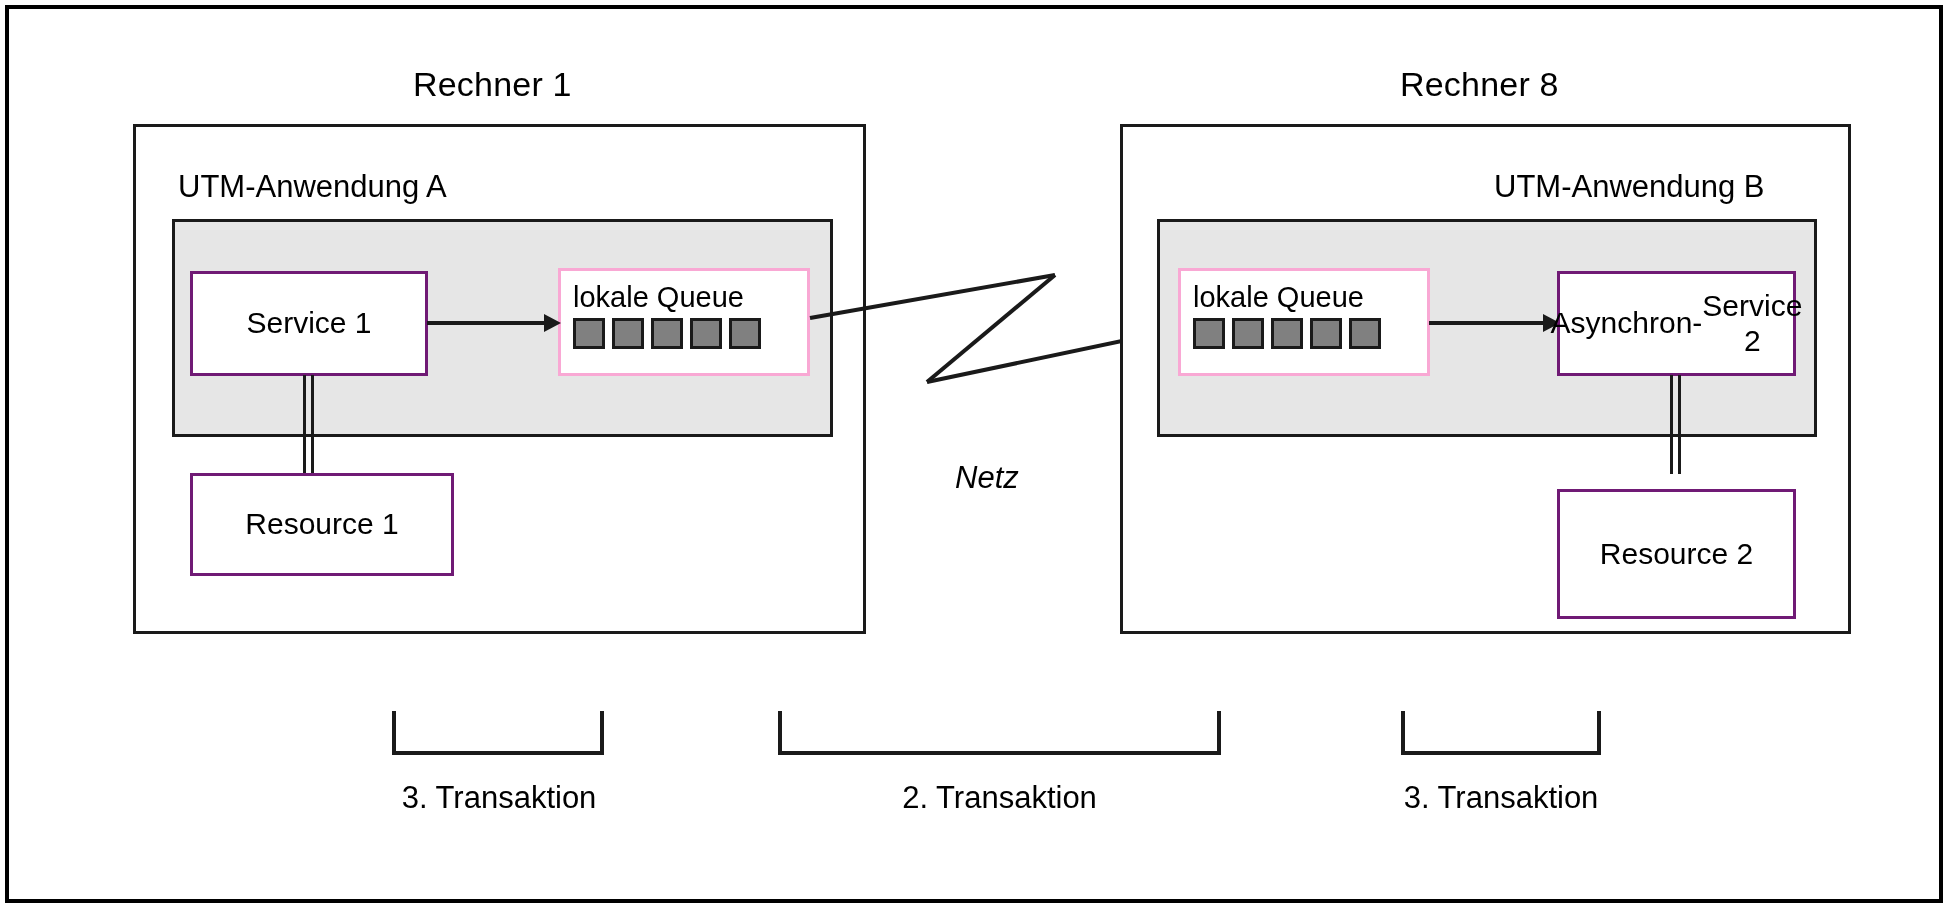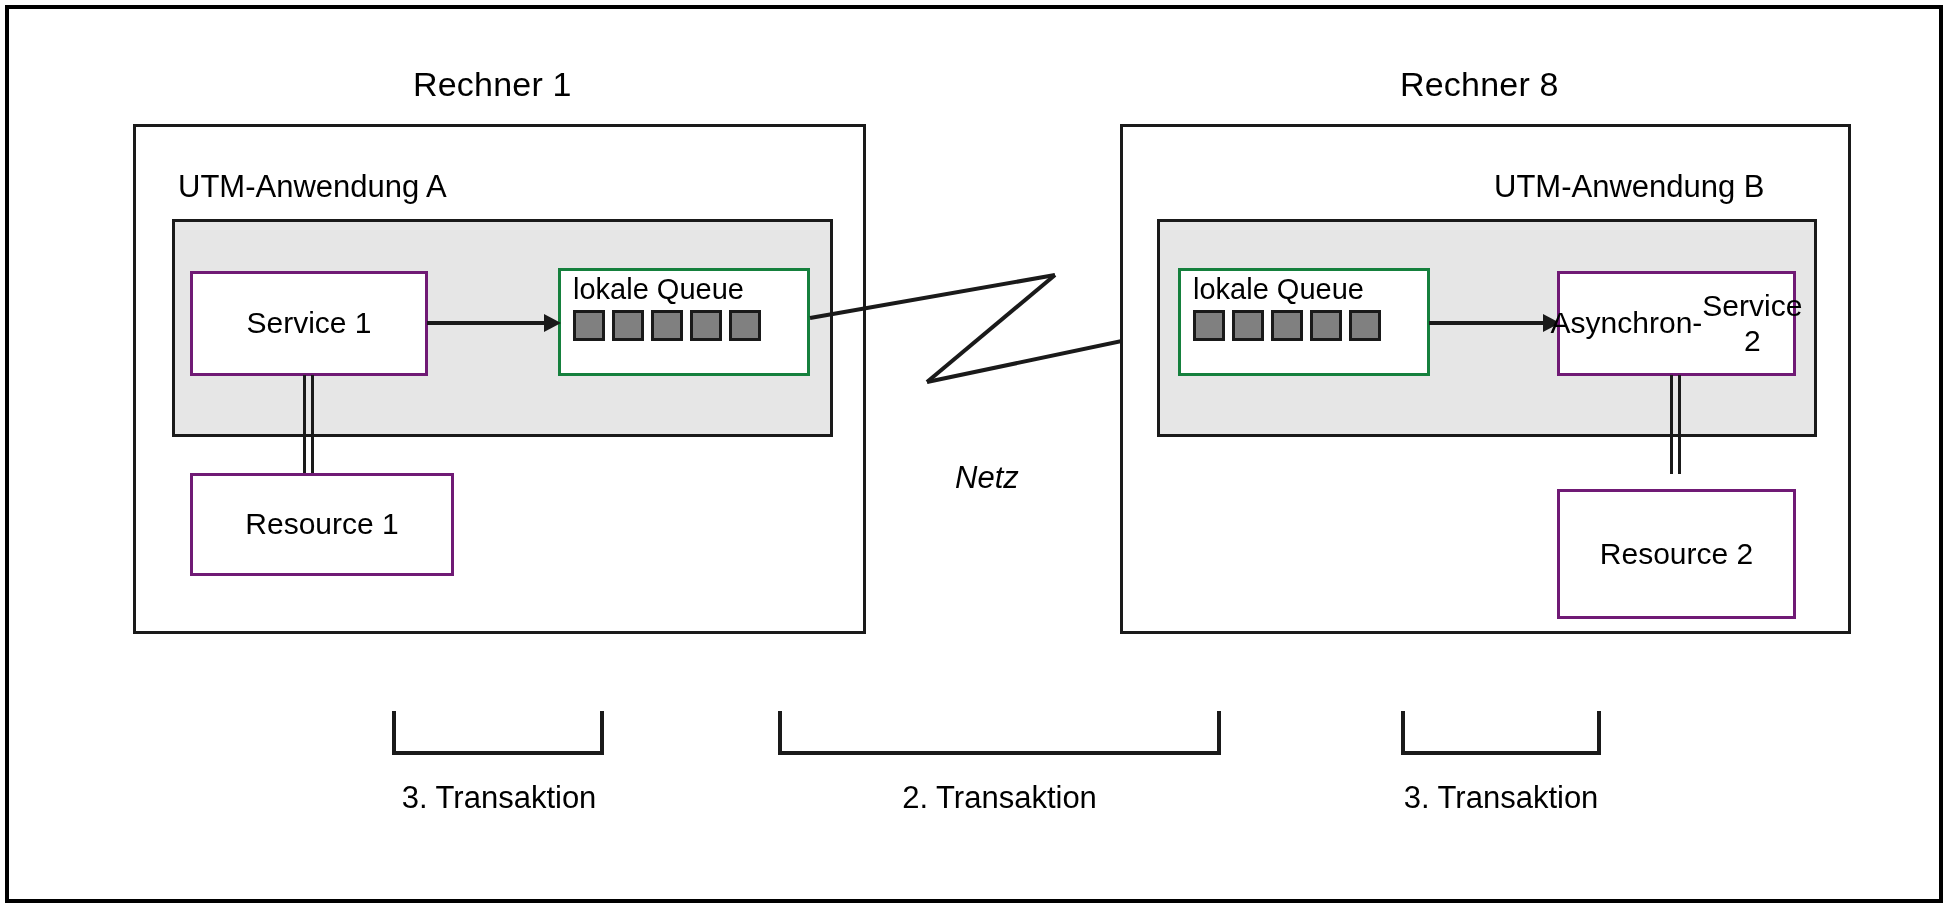--- a/index.html
+++ b/index.html
@@ -85,23 +85,23 @@
   }
   #service-1 { left: 190px; top: 271px; width: 238px; height: 105px; }
   #async-service-2 { left: 1557px; top: 271px; width: 239px; height: 105px; }
   #resource-1 { left: 190px; top: 473px; width: 264px; height: 103px; }
   #resource-2 { left: 1557px; top: 473px; width: 239px; height: 130px; margin-top: 16px; }
 
   
   .queue-box {
     position: absolute;
     background: #ffffff;
-    border: 3px solid #15803d;
-    box-sizing: border-box;
-    padding: 4px 10px 0 10px;
+    border: 3px solid #f9a8d4;
+    box-sizing: border-box;
+    padding: 12px 10px 0 10px;
   }
   #queue-1 { left: 558px; top: 268px; width: 252px; height: 108px; }
   #queue-2 { left: 1178px; top: 268px; width: 252px; height: 108px; }
   .queue-label {
     font-size: 29px;
     color: #000000;
     white-space: nowrap;
     line-height: 1;
     margin-bottom: 6px;
     padding-left: 2px;

